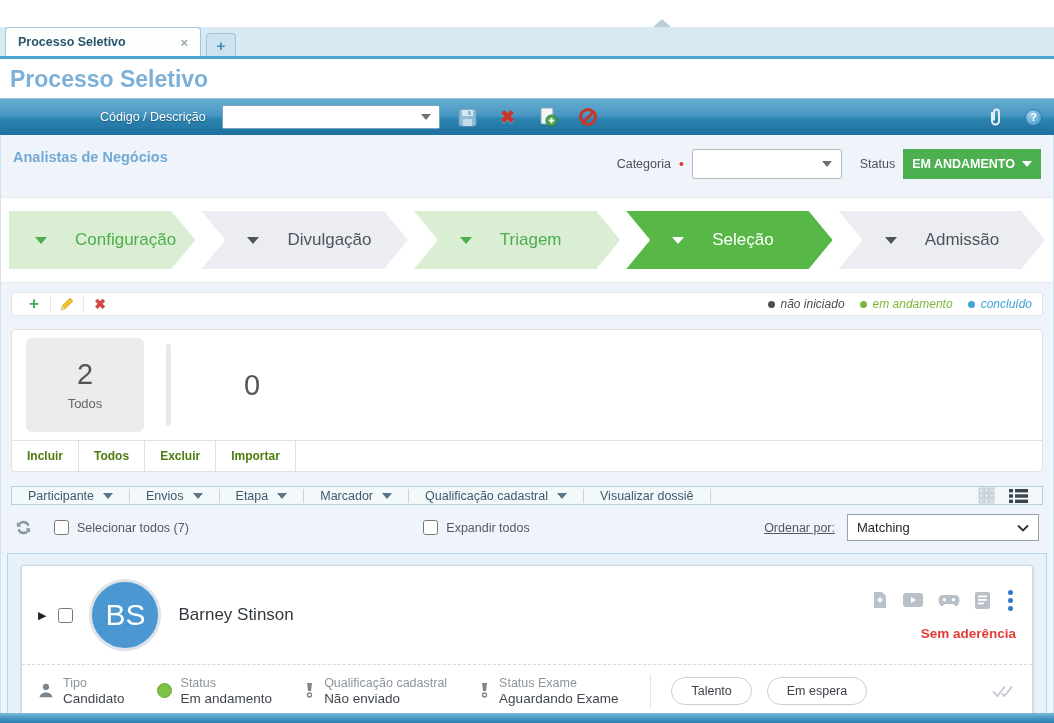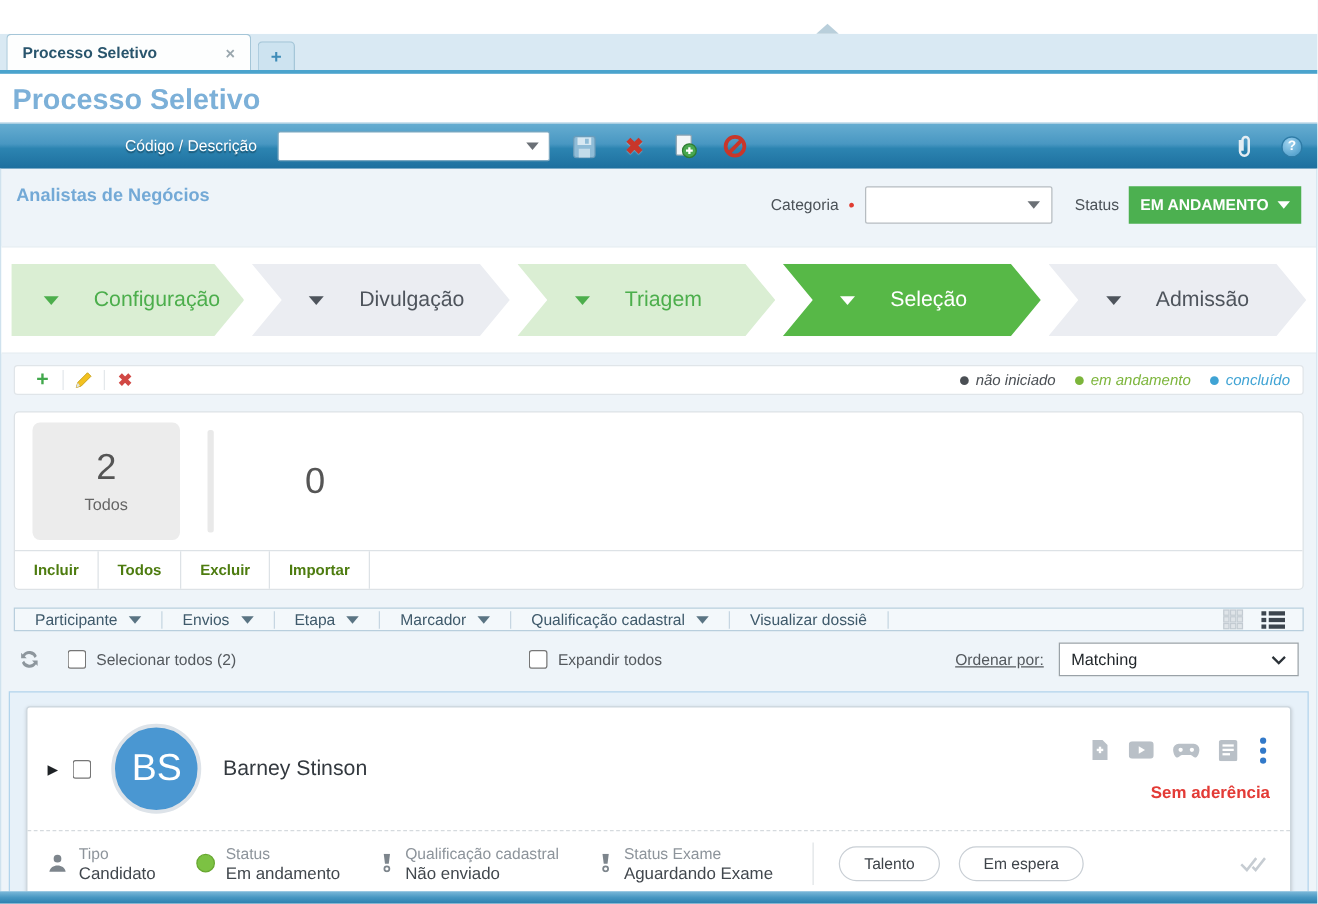--- a/index.html
+++ b/index.html
@@ -390,21 +390,21 @@
     </div>
 
     <div class="controls">
       <span class="cicon">
         <svg width="17" height="17" viewBox="0 0 16 16">
           <path d="M13.6 5.5A6 6 0 0 0 3 4.3L1.8 3v4.2H6L4.5 5.6A4.4 4.4 0 0 1 12 7z" fill="#8d969d"></path>
           <path d="M2.4 10.5A6 6 0 0 0 13 11.7L14.2 13V8.8H10l1.5 1.6A4.4 4.4 0 0 1 4 9z" fill="#8d969d"></path>
         </svg>
       </span>
       <input type="checkbox" class="chk" style="margin-left: 22px;">
-      <span class="ctl-label">Selecionar todos (2)</span>
+      <span class="ctl-label">Selecionar todos (7)</span>
       <div class="grow"></div>
       <input type="checkbox" class="chk" style="">
       <span class="ctl-label">Expandir todos</span>
       <div class="grow"></div>
       <span class="order-label">Ordenar por:</span>
       <div class="order-select">
         <span>Matching</span>
         <svg width="12" height="8" viewBox="0 0 12 8">
           <path d="M1 1.5l5 5 5-5" fill="none" stroke="#2b3238" stroke-width="1.8"></path>
         </svg>

